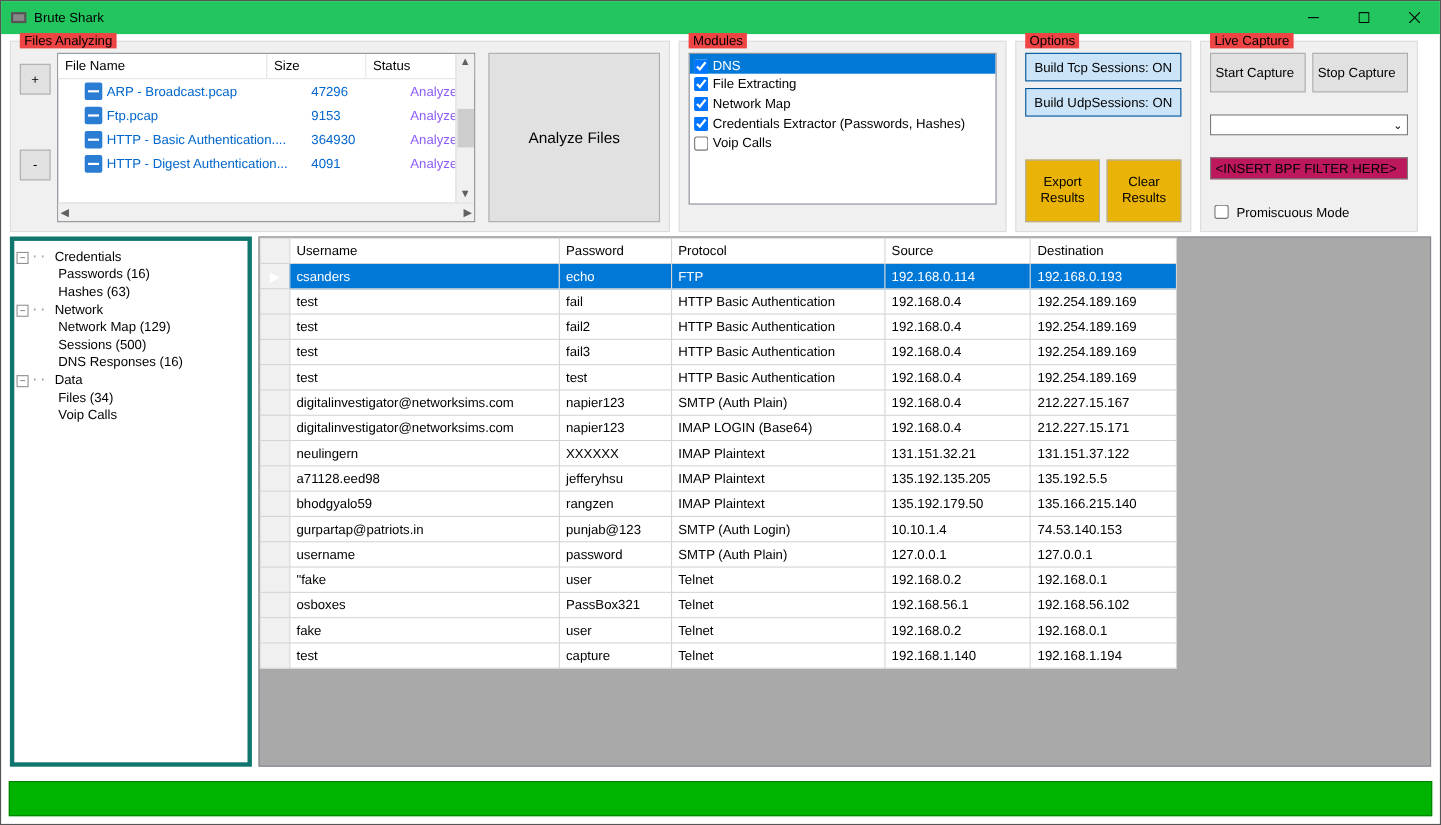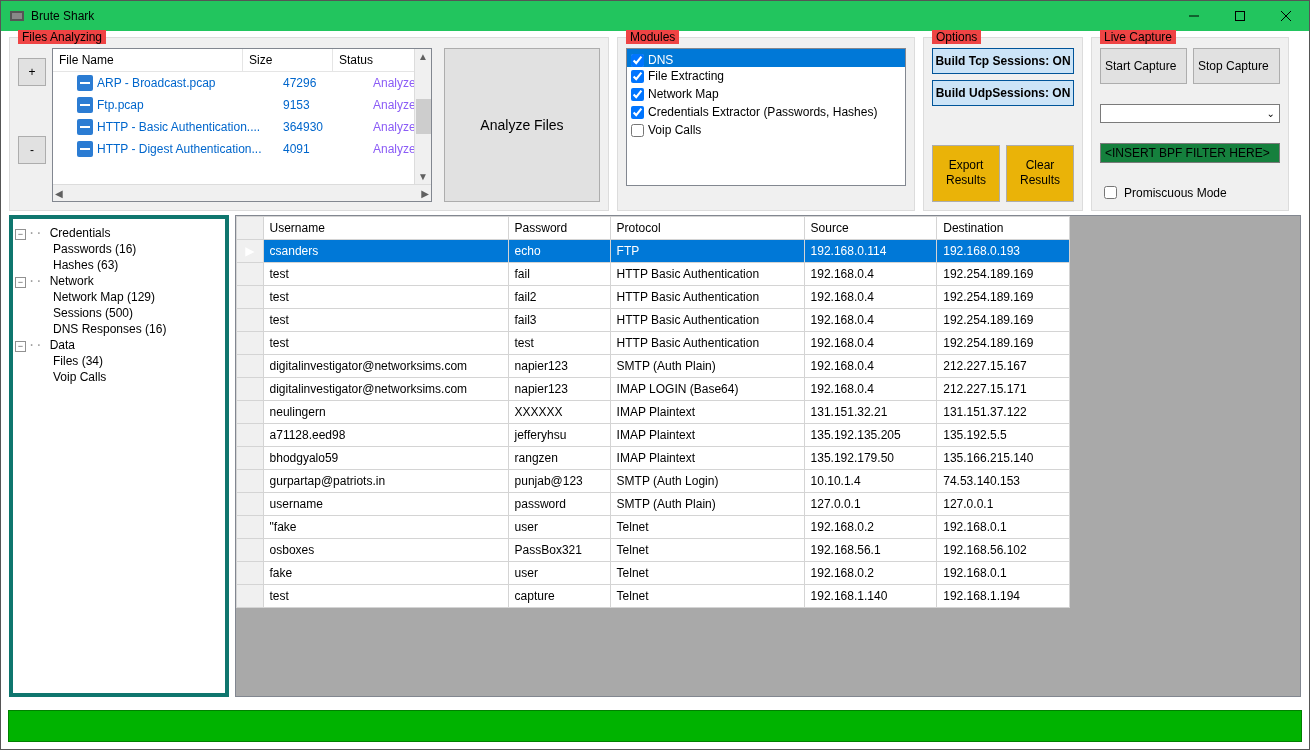--- a/index.html
+++ b/index.html
@@ -33,29 +33,29 @@
 .vscroll{position:absolute; right:0; top:0; bottom:17px; width:17px; background:#f0f0f0; border-left:1px solid #dcdcdc; display:flex; flex-direction:column; align-items:center; justify-content:space-between; padding:2px 0;}
 .vscroll span{font-size:10px; color:#606060;}
 .vscroll .thumb{width:15px; flex:0 0 35px; background:#cdcdcd; margin:1px;}
 .analyze-btn { flex:1; margin-left:6px; background:#e1e1e1; border:1px solid #adadad; display:flex; align-items:center; justify-content:center; cursor:pointer; font-size:14px;}
 .modules-group { flex:0 0 298px; height:174px;}
 .modlist { border:1px solid #828790; background:#fff; height:138px; overflow:auto;}
 .modrow { display:flex; align-items:center; height:18px; padding:0 4px; gap:4px;}
 .modrow.selected{ background:#0078d7; color:#fff;align-items:flex-end;}
 .modrow input{ margin:0; width:13px; height:13px;}
 .options-group { flex:0 0 160px; height:174px; display:flex; flex-direction:column; gap:6px;}
-.bluebtn{ background:#cce4f7; border:1px solid #005499; padding:5px 2px; text-align:center; cursor:pointer;font-weight:bold;}
+.bluebtn{ background:#cce4f7; border:1px solid #005499; padding:5px 2px; text-align:center; cursor:pointer;}
 .btnrow{display:flex; gap:6px; margin-top:auto;}
 .graybtn{ flex:1; background:#eab308; border:1px solid #adadad; padding:12px 4px; text-align:center; cursor:pointer; line-height:1.3;}
 .capture-group { flex:0 0 198px; height:174px; display:flex; flex-direction:column; gap:20px;}
 .caprow{display:flex; gap:6px;}
 .capbtn{flex:1; background:#e1e1e1; border:1px solid #adadad; padding:10px 4px; text-align:left; cursor:pointer;}
 .combo{border:1px solid #7a7a7a; background:#fff; height:21px; display:flex; align-items:center;}
 .combo .arrow{margin-left:auto; padding:0 4px; font-size:10px;}
-.textin{border:1px solid #7a7a7a; background:#15803d; height:21px; padding:2px 4px; color:#000;}
+.textin{border:1px solid #7a7a7a; background:#be185d; height:21px; padding:2px 4px; color:#000;}
 .chkline{display:flex; align-items:center; gap:4px;}
 .mainrow{display:flex; padding:2px 8px 6px 8px; gap:6px; height:490px;}
 .tree{ flex:0 0 220px; border:4px solid #0f766e; background:#fff; padding:6px 2px; overflow:auto;}
 .tree-item{ white-space:nowrap; padding:1px 0;}
 .tree-toggle{ display:inline-block; width:11px; height:11px; border:1px solid #919191; text-align:center; line-height:9px; font-size:9px; margin-right:2px; color:#595959;} .tree-indent2{padding-left:38px;}
 .tree-conn{color:#A0A0A0; font-family:monospace;}
 .gridwrap{ flex:1; border:1px solid #828790; background:#a9a9a9; overflow:auto;}
 .gridtable{ background:#fff; border-collapse:collapse; width:834px;}
 .gridtable th{ background:#fff; border:1px solid #d4d4d4; text-align:left; padding:4px 6px; font-weight:normal;}
 .gridtable td{ border:1px solid #d4d4d4; padding:4px 6px; white-space:nowrap;}

